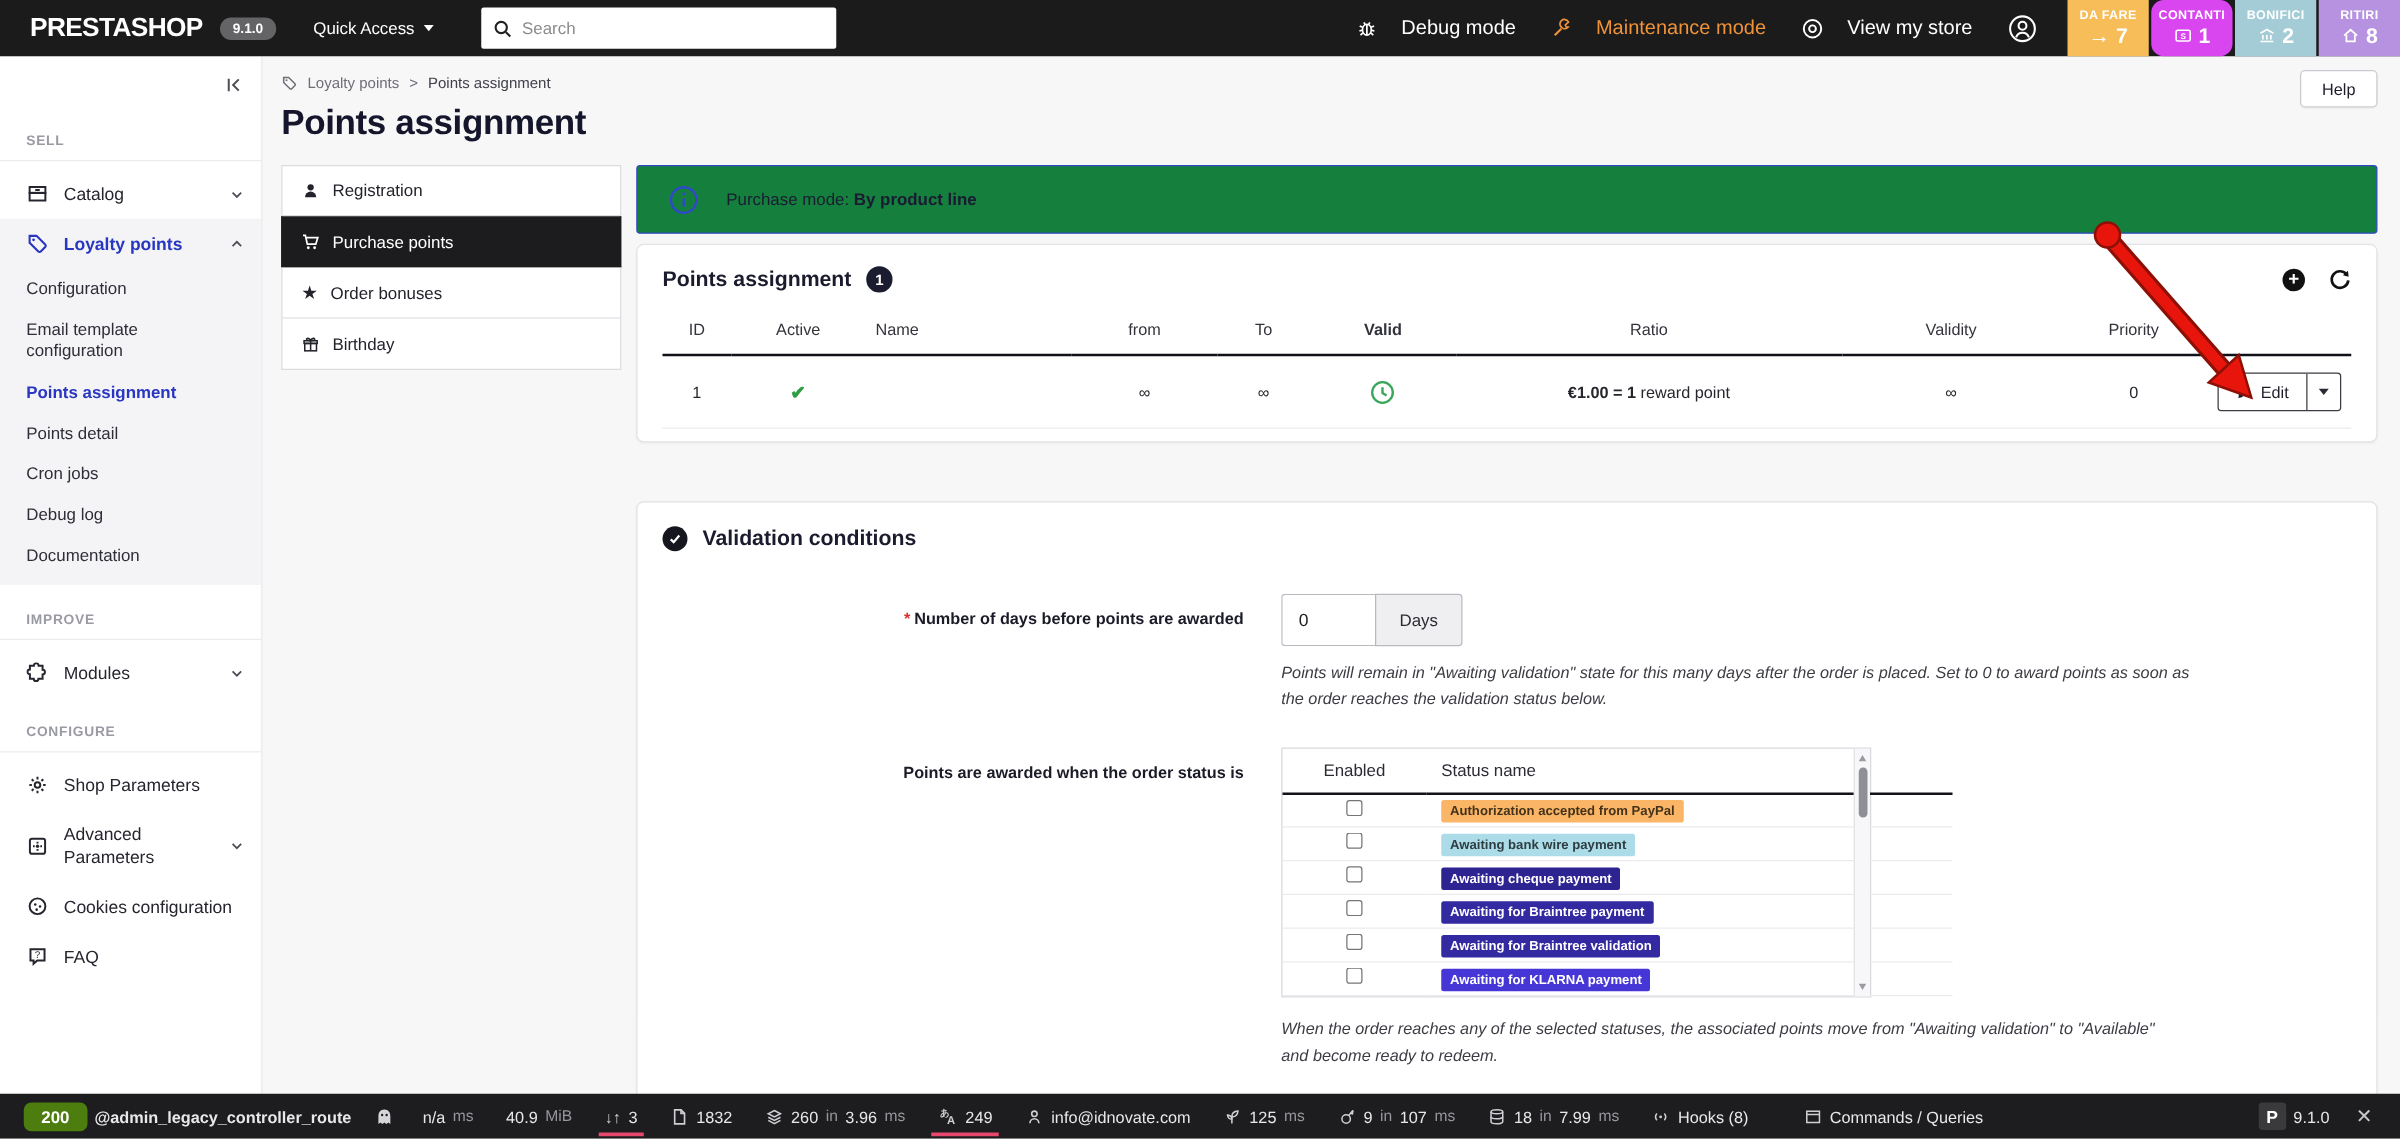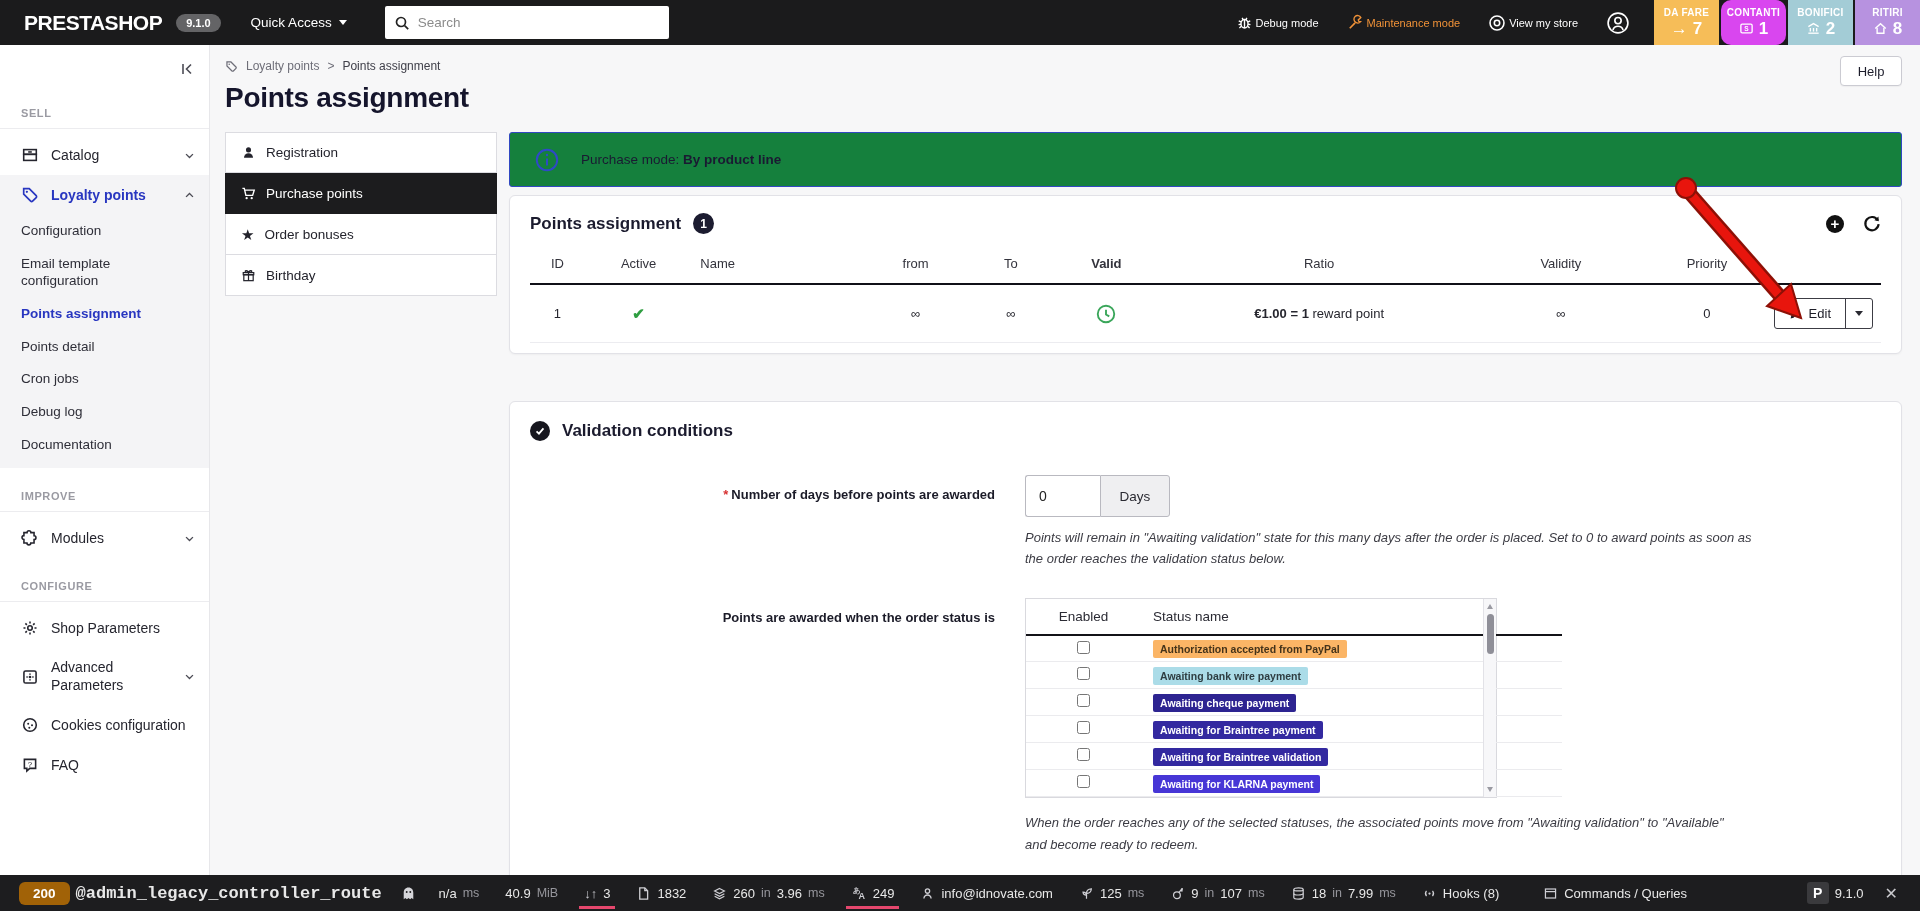--- a/index.html
+++ b/index.html
@@ -8,21 +8,21 @@
   
   .topbar { position:absolute; top:0; left:0; right:0; height:45px; background:#1b1b1c; display:flex; align-items:center; color:#fff; z-index:30; }
   .logo { margin-left:24px; font-size:21px; font-weight:bold; letter-spacing:-0.5px; }
   .version-pill { margin-left:14px; background:#646466; font-size:11px; font-weight:bold; padding:3px 10px; border-radius:10px; }
   .quick-access { margin-left:30px; font-size:13.5px; display:flex; align-items:center; gap:7px; cursor:pointer; }
   .caret-down { width:0; height:0; border-left:4px solid transparent; border-right:4px solid transparent; border-top:5px solid #fff; display:inline-block; }
   .search-box { margin-left:38px; width:284px; height:33px; background:#fff; border-radius:2px; display:flex; align-items:center; padding:0 9px; gap:8px; }
   .search-box input { border:none; outline:none; font-size:13.5px; color:#333; width:100%; font-family:inherit; }
   .search-box input::placeholder { color:#8b8b8b; }
   .top-right { margin-left:auto; display:flex; align-items:center; height:100%; }
-  .top-link { display:flex; align-items:center; gap:3px; font-size:11px; margin-right:28px; cursor:pointer; white-space:nowrap; }
+  .top-link { display:flex; align-items:center; gap:19px; font-size:16px; margin-right:28px; cursor:pointer; white-space:nowrap; }
   .top-link.maintenance { color:#f09238; }
   .shop-badges { display:flex; gap:2px; height:45px; margin-left:6px; }
   .shop-badge { width:65px; display:flex; flex-direction:column; align-items:center; justify-content:center; gap:1px; color:#fff; cursor:pointer; }
   .shop-badge .b-label { font-size:10px; font-weight:bold; letter-spacing:.3px; }
   .shop-badge .b-row { display:flex; align-items:center; gap:5px; font-size:17px; font-weight:bold; }
 
   
   .sidebar { position:absolute; top:45px; left:0; bottom:36px; width:210px; background:#fff; border-right:1px solid #e7e7ea; z-index:20; }
   .collapse-btn { position:absolute; top:14px; right:14px; cursor:pointer; color:#4c4c55; }
   .menu { padding-top:62px; }
@@ -108,22 +108,22 @@
   .vs-down { position:absolute; bottom:5px; left:3px; width:0; height:0; border-left:3.5px solid transparent; border-right:3.5px solid transparent; border-top:5px solid #9a9aa2; }
   .vs-thumb { position:absolute; top:15px; left:3px; width:7px; height:40px; background:#8f8f98; border-radius:4px; }
 
   
   .arrow-overlay { position:absolute; top:0; left:0; width:1920px; height:911px; pointer-events:none; z-index:40; }
 
   
   .debugbar { position:absolute; bottom:0; left:0; right:0; height:36px; background:#1d1d1f; display:flex; align-items:center; color:#e8e8e8; font-size:13px; padding:0 10px; z-index:30; }
   .tb-item { display:flex; align-items:center; gap:6px; padding:0 13px; height:100%; position:relative; cursor:pointer; white-space:nowrap; }
   .tb-item.tight { padding:0 9px; }
-  .tb-badge { background:#a16207; color:#fff; padding:4px 14px; border-radius:6px; font-size:13.5px; font-weight:bold; }
-  .tb-route { font-weight:bold; font-size:17px;font-family:Liberation Mono, monospace; }
+  .tb-badge { background:#4d7c0f; color:#fff; padding:4px 14px; border-radius:6px; font-size:13.5px; font-weight:bold; }
+  .tb-route { font-weight:bold; font-size:13px; }
   .dim { color:#96969c; font-size:12.5px; }
   .hl::after { content:""; position:absolute; left:8px; right:8px; bottom:2px; height:3px; background:#e5476d; }
   .tb-spacer { flex:1; }
   .p-badge { width:22px; height:22px; background:#3a3a3d; border-radius:3px; color:#fff; font-weight:bold; font-size:14px; display:flex; align-items:center; justify-content:center; }
   .tb-close { color:#c9c9cd; font-size:16px; padding:0 12px; cursor:pointer; }
   .tb-icon { color:#cfcfd4; }
 </style>
 </head>
 <body>
 

